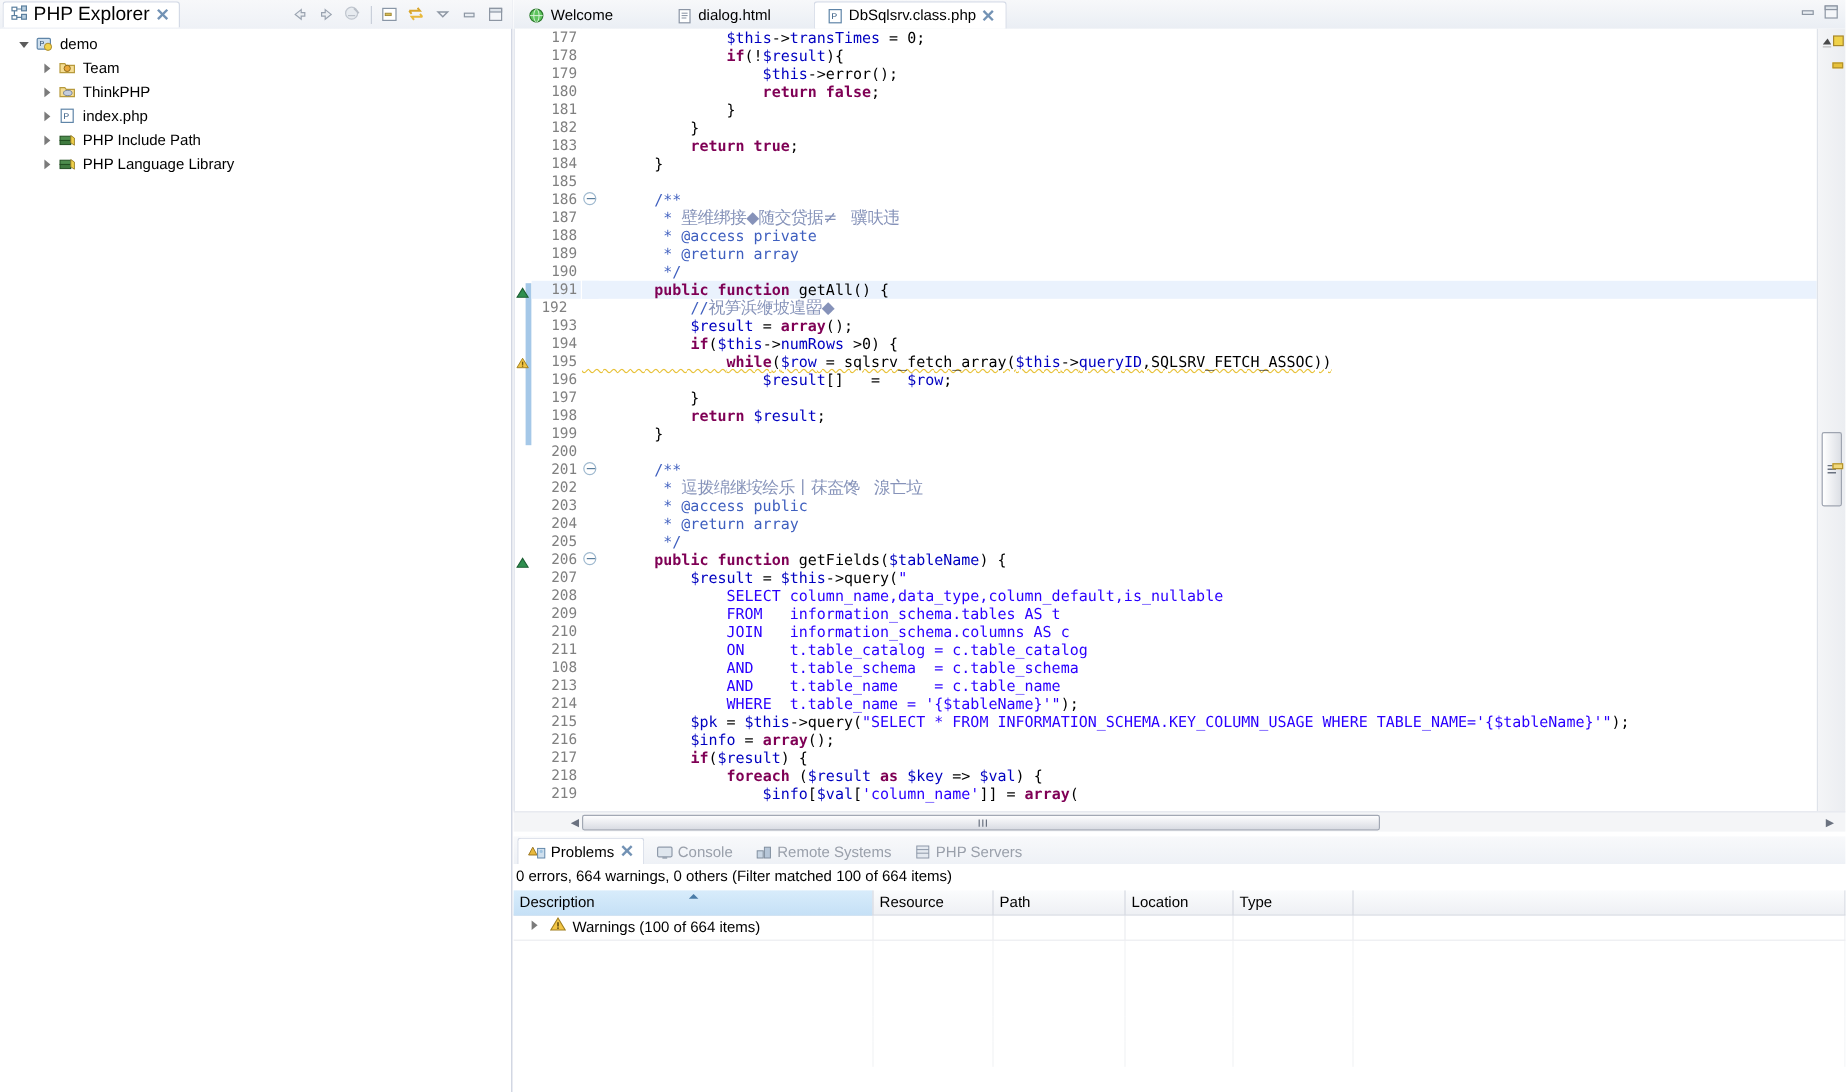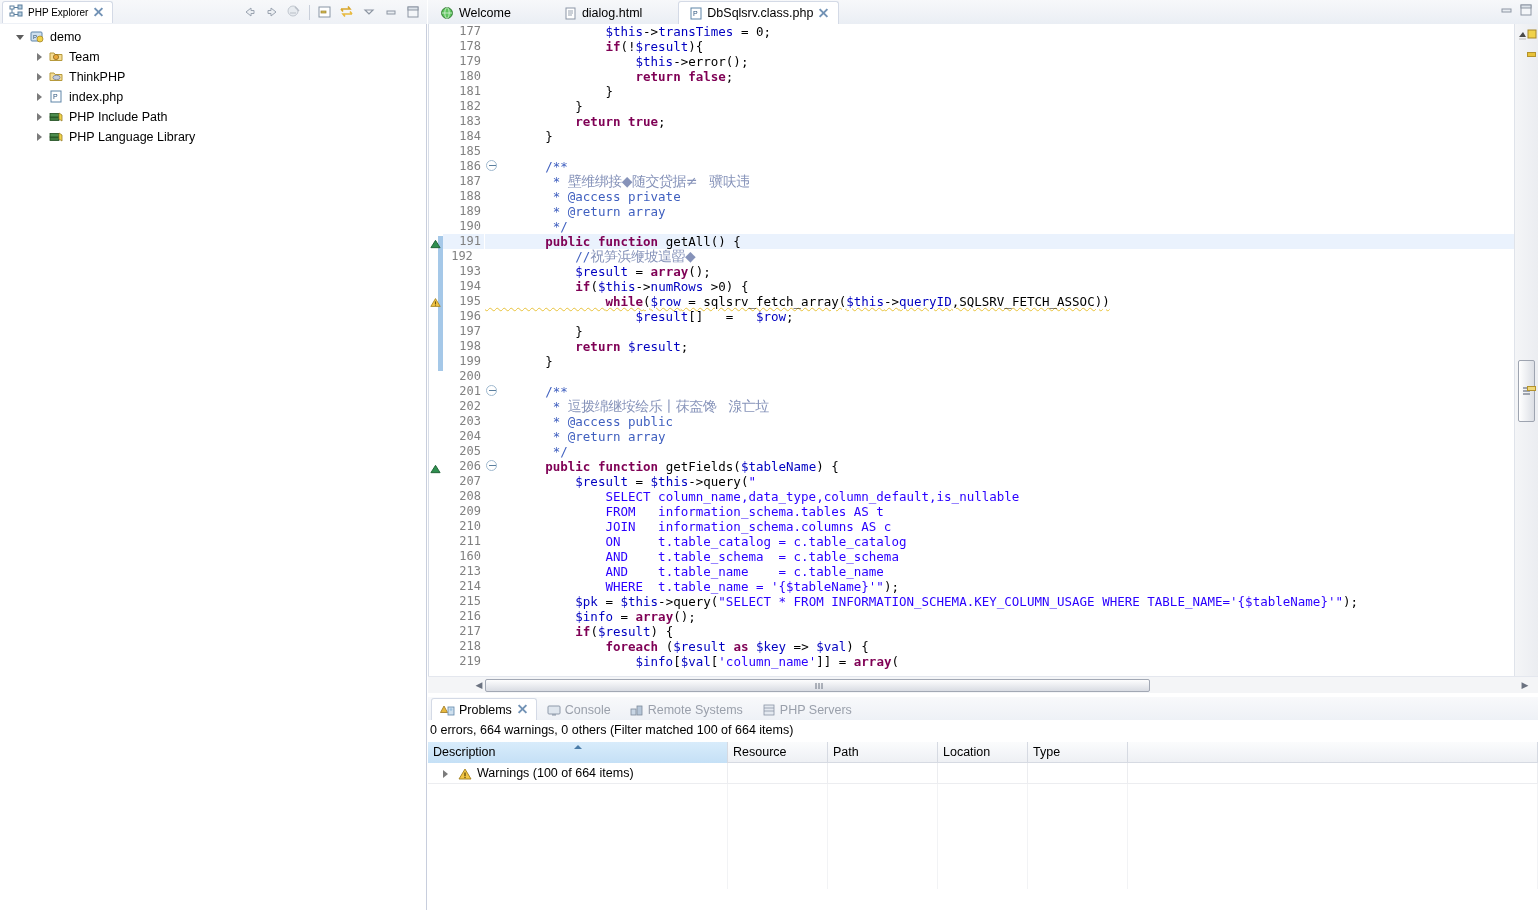--- a/index.html
+++ b/index.html
@@ -26,21 +26,21 @@
   }
   #explorer-tab {
     position: absolute; left: 2px; top: 1px; height: 22px;
     padding: 0 8px 0 6px;
     display: flex; align-items: center; gap: 5px;
     background: #ffffff;
     border: 1px solid #d4dae6; border-bottom: none;
     border-radius: 3px 3px 0 0;
     white-space: nowrap;
   }
-  #explorer-tab .tab-label { font-size: 10px; color: #000; }
+  #explorer-tab .tab-label { font-size: 16px; color: #000; }
   .close-x {
     width: 11px; height: 11px; position: relative; flex: none;
     opacity: .85;
   }
   .close-x::before, .close-x::after {
     content: ""; position: absolute; left: 0; top: 4px;
     width: 11px; height: 2px; background: #5a7fa8;
   }
   .close-x::before { transform: rotate(45deg); }
   .close-x::after  { transform: rotate(-45deg); }
@@ -214,21 +214,21 @@
   .th.sorted { background: linear-gradient(to bottom, #d8ecfb, #c5e0f6); }
   .sort-arrow {
     position: absolute; left: 50%; top: 3px; margin-left: -4px;
     border-left: 4px solid transparent; border-right: 4px solid transparent;
     border-bottom: 4px solid #4a7ca8;
   }
   .prow { display: flex; height: 21px; border-bottom: 1px solid #ecedf0; }
   .pcell {
     height: 21px; line-height: 21px; padding-left: 5px; font-size: 12.5px;
     border-right: 1px solid #ecedf0; white-space: nowrap; overflow: hidden;
-    display: flex; align-items: center; gap: 4px;
+    display: flex; gap: 4px;
   }
   .empty-row { display: flex; height: 21px; }
   .erow-cell { height: 21px; border-right: 1px solid #f2f3f5; }
 
   .fold-minus {
     width: 11px; height: 11px; border: 1px solid #9fb9cf; border-radius: 50%;
     background: #fff; position: relative;
   }
   .fold-minus::after {
     content: ""; position: absolute; left: 2px; top: 4px;
@@ -452,21 +452,21 @@
           <div class="ln" style="padding-right: 3px;">202</div>
           <div class="ln" style="padding-right: 3px;">203</div>
           <div class="ln" style="padding-right: 3px;">204</div>
           <div class="ln" style="padding-right: 3px;">205</div>
           <div class="ln" style="padding-right: 3px;">206</div>
           <div class="ln" style="padding-right: 3px;">207</div>
           <div class="ln" style="padding-right: 3px;">208</div>
           <div class="ln" style="padding-right: 3px;">209</div>
           <div class="ln" style="padding-right: 3px;">210</div>
           <div class="ln" style="padding-right: 3px;">211</div>
-          <div class="ln" style="padding-right: 3px;">160</div>
+          <div class="ln" style="padding-right: 3px;">108</div>
           <div class="ln" style="padding-right: 3px;">213</div>
           <div class="ln" style="padding-right: 3px;">214</div>
           <div class="ln" style="padding-right: 3px;">215</div>
           <div class="ln" style="padding-right: 3px;">216</div>
           <div class="ln" style="padding-right: 3px;">217</div>
           <div class="ln" style="padding-right: 3px;">218</div>
           <div class="ln" style="padding-right: 3px;">219</div>
         </div>
       <div id="fold-col">
           <div class="ln"></div>

